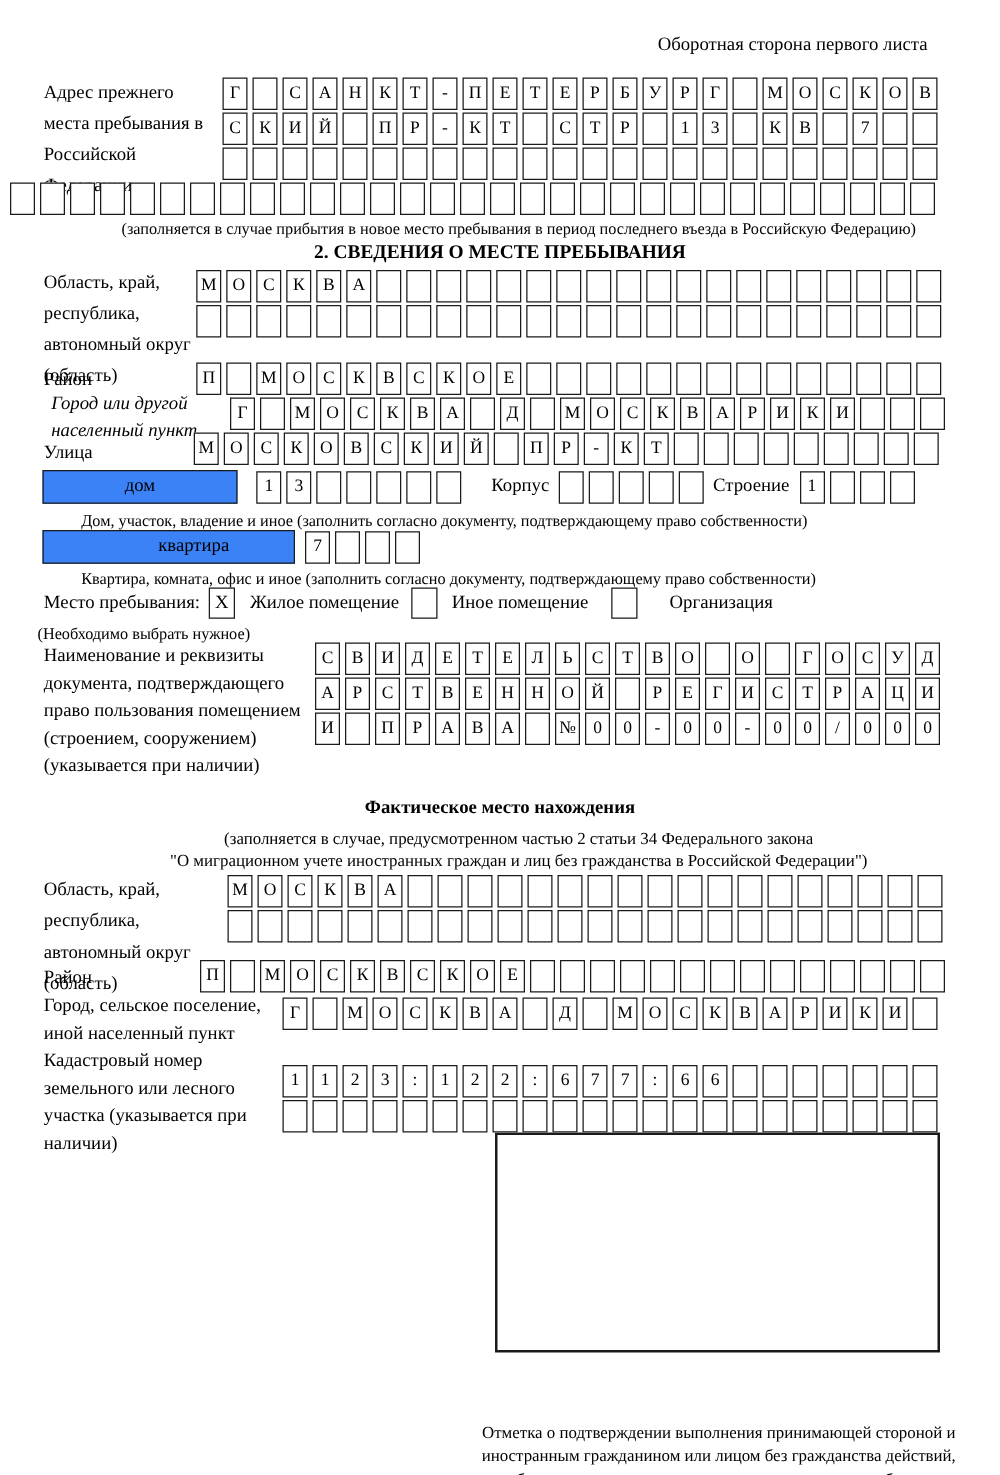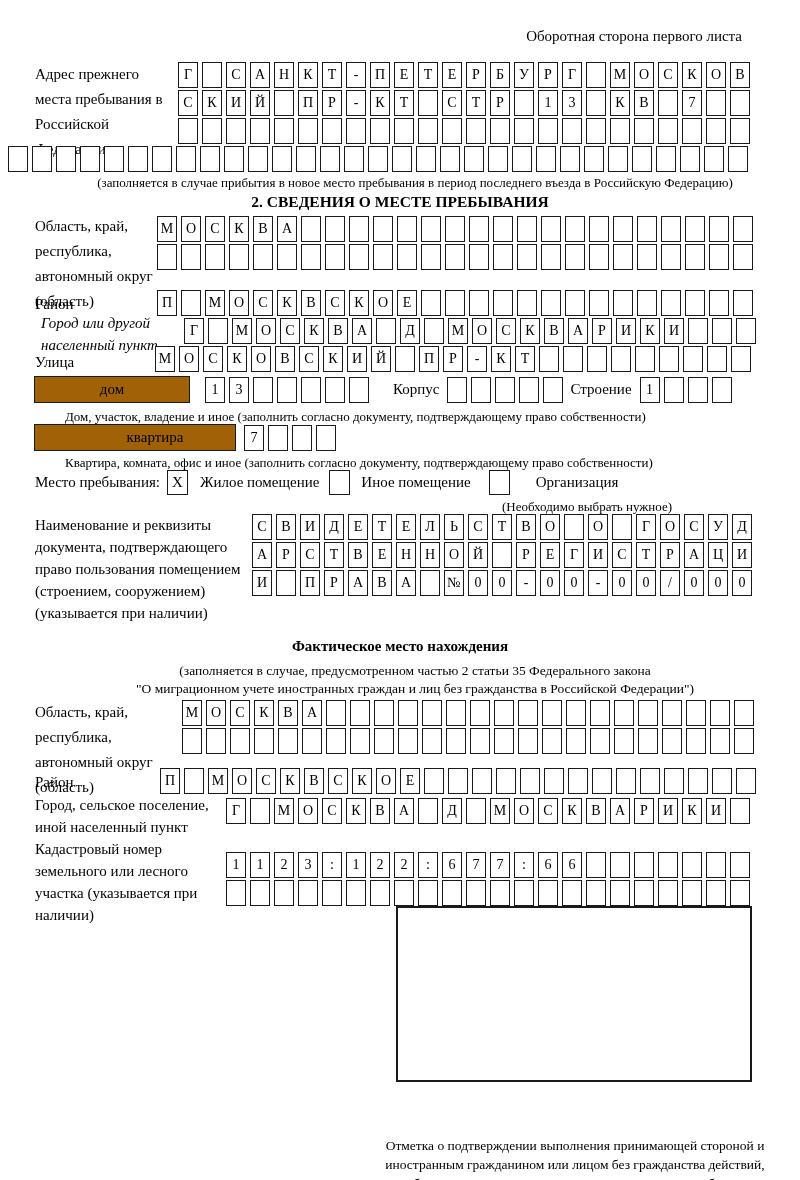--- a/index.html
+++ b/index.html
@@ -25,21 +25,21 @@
     border:1.6px solid #1a1a1a;
     margin-right:4px;
     display:flex; align-items:center; justify-content:center;
     font-size:14px;
     background:#fff;
   }
   
   .widebox {
     height:27px; border:1.6px solid #1a1a1a;
     display:flex; align-items:center; justify-content:center;
-    font-size:15px; background:#a16207; flex:0 0 auto;
+    font-size:15px; background:#3b82f6; flex:0 0 auto;
   }
   .inline-row { display:flex; align-items:center; }
   .inline-lab { font-size:15px; flex:0 0 auto; }
   
   .chk {
     flex:0 0 auto;
     width:21px; height:25px;
     border:1.6px solid #1a1a1a;
     display:flex; align-items:center; justify-content:center;
     font-size:15px; background:#fff;
@@ -362,21 +362,21 @@
 
 <div class="abs inline-row" style="left:35px; top:470px;">
   <span class="inline-lab">Место пребывания:</span>
   <span class="chk" style="margin-left:7px;">X</span>
   <span class="inline-lab" style="margin-left:12px;">Жилое помещение</span>
   <span class="chk" style="margin-left:10px;"></span>
   <span class="inline-lab" style="margin-left:11px;">Иное помещение</span>
   <span class="chk" style="margin-left:18px;"></span>
   <span class="inline-lab" style="margin-left:26px;">Организация</span>
 </div>
-<div class="abs caption" style="left:0; top:498px; width:672px; text-align:right;">(Необходимо выбрать нужное)</div>
+<div class="abs caption" style="left:0; top:498px; width:672px; text-align:left;">(Необходимо выбрать нужное)</div>
 
 <div class="abs lab" style="left:35px; top:514px; width:218px; line-height:22px;">Наименование и реквизиты документа, подтверждающего право пользования помещением (строением, сооружением) (указывается при наличии)</div>
 <div class="abs stack" style="left:252px; top:514px;">
   <div class="cells">
       <span class="cell">С</span>
       <span class="cell">В</span>
       <span class="cell">И</span>
       <span class="cell">Д</span>
       <span class="cell">Е</span>
       <span class="cell">Т</span>
@@ -438,21 +438,21 @@
       <span class="cell">0</span>
       <span class="cell">0</span>
       <span class="cell">/</span>
       <span class="cell">0</span>
       <span class="cell">0</span>
       <span class="cell">0</span>
     </div>
 </div>
 
 <div class="abs title center" style="top:638px; font-size:15px;">Фактическое место нахождения</div>
-<div class="abs caption center" style="top:662px; font-size:13.5px;">(заполняется в случае, предусмотренном частью 2 статьи 35 Федерального закона</div>
+<div class="abs caption center" style="top:662px; font-size:13.5px;">(заполняется в случае, предусмотренном частью 2 статьи 34 Федерального закона</div>
 <div class="abs caption center" style="top:680px; font-size:13.5px;">"О миграционном учете иностранных граждан и лиц без гражданства в Российской Федерации")</div>
 
 <div class="abs lab" style="left:35px; top:700px; width:150px;">Область, край, республика, автономный округ (область)</div>
 <div class="abs stack" style="left:182px; top:700px;">
   <div class="cells">
       <span class="cell">М</span>
       <span class="cell">О</span>
       <span class="cell">С</span>
       <span class="cell">К</span>
       <span class="cell">В</span>

